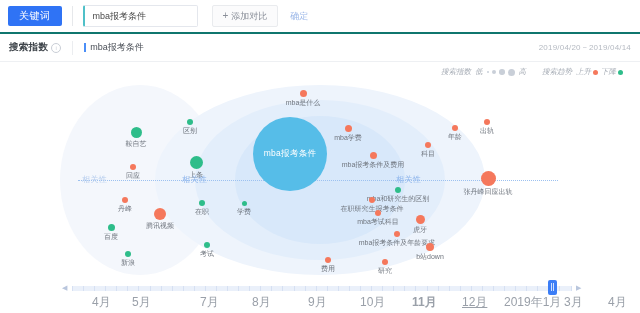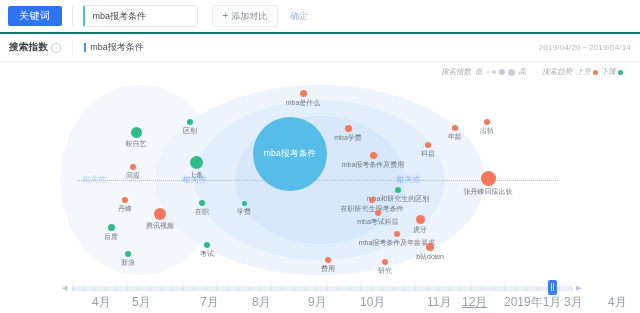--- a/index.html
+++ b/index.html
@@ -358,19 +358,19 @@
       <i></i>
     </div>
   <div class="tl-handle"></div>
   <div class="tl-labels" id="tl-labels">
       <span style="left: 20px;">4月</span>
       <span style="left: 60px;">5月</span>
       <span style="left: 128px;">7月</span>
       <span style="left: 180px;">8月</span>
       <span style="left: 236px;">9月</span>
       <span style="left: 288px;">10月</span>
-      <span style="left: 355px;">11月</span>
+      <span style="left: 340px; font-weight: bold;">11月</span>
       <span style="left: 390px; text-decoration: underline;">12月</span>
       <span style="left: 432px;">2019年1月</span>
       <span style="left: 492px;">3月</span>
       <span style="left: 536px;">4月</span>
     </div>
 </div>
 
 </body></html>

